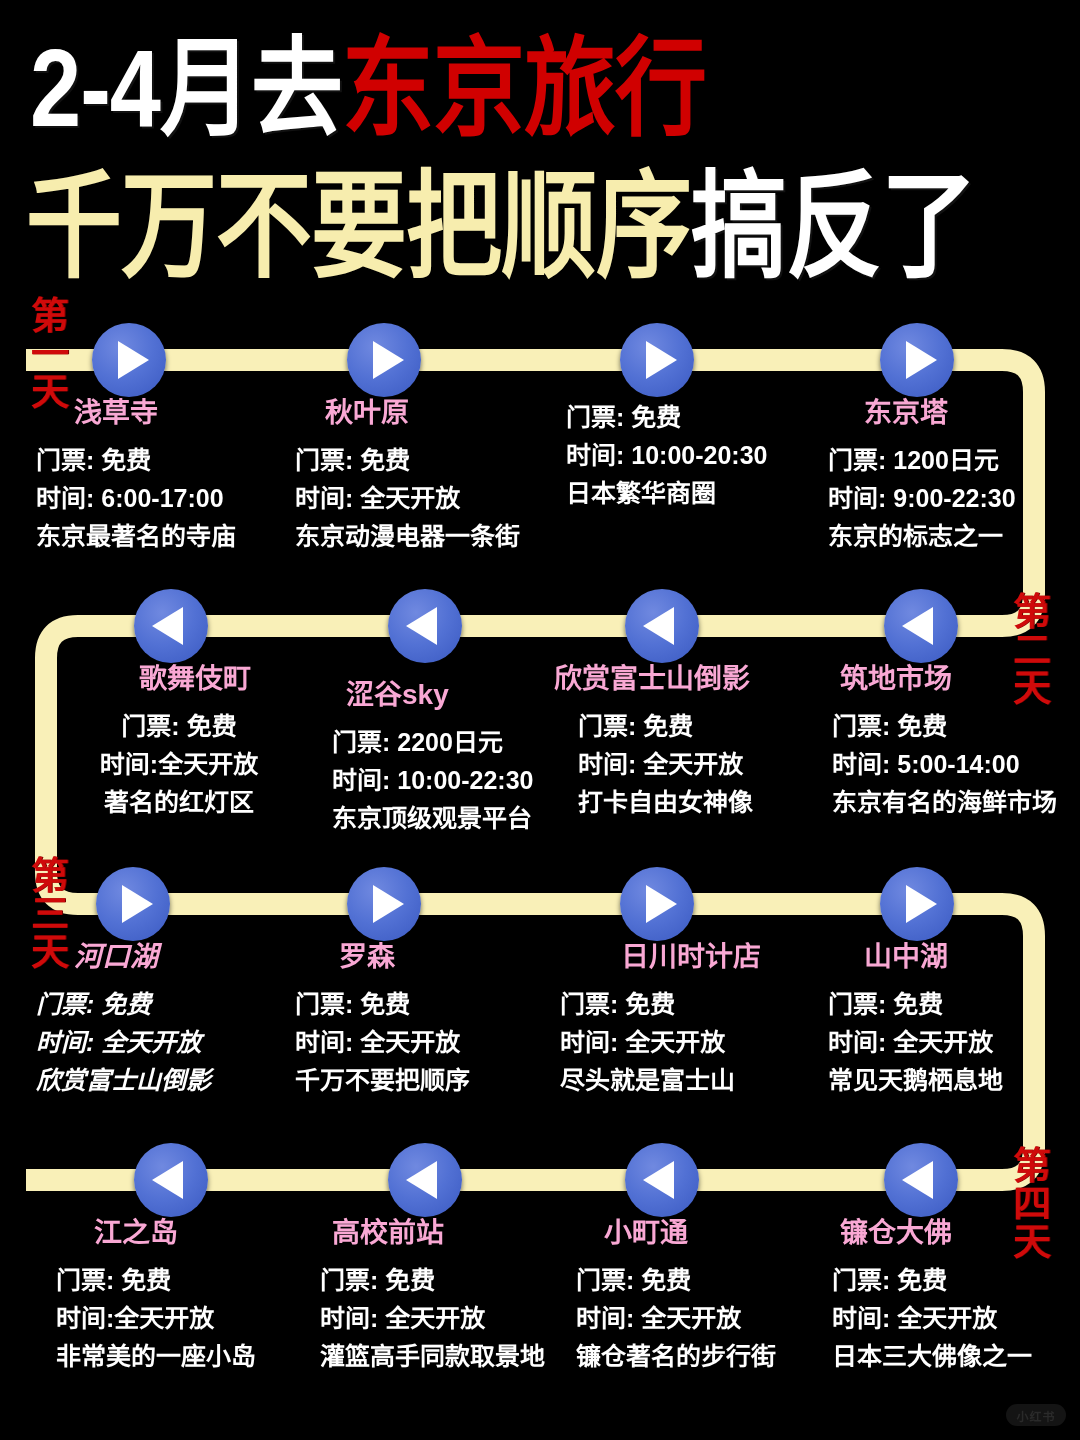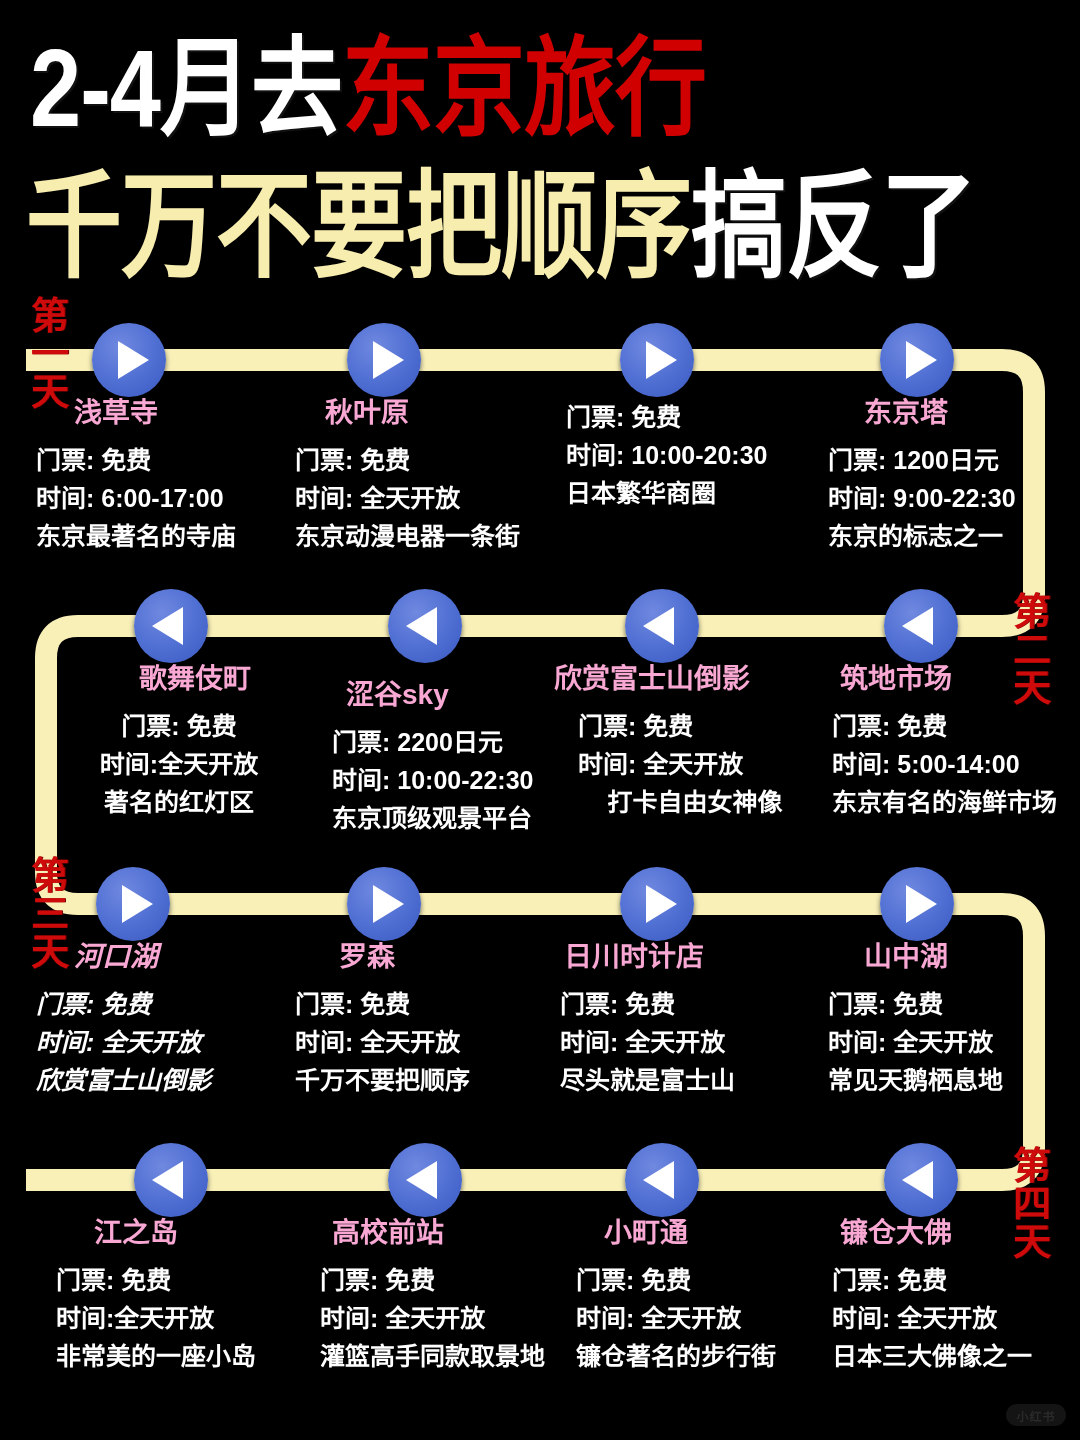--- a/index.html
+++ b/index.html
@@ -239,21 +239,21 @@
   <div class="stop" style="left:332px; top:664px;margin-top:16px;">
     <div class="stop-name" style="padding-left:14px;">涩谷sky</div>
     <div class="stop-line">门票: 2200日元</div>
     <div class="stop-line">时间: 10:00-22:30</div>
     <div class="stop-line">东京顶级观景平台</div>
   </div>
   <div class="stop" style="left:554px; top:664px;">
     <div class="stop-name" style="padding-left:0px;">欣赏富士山倒影</div>
     <div class="stop-line" style="padding-left:24px;">门票: 免费</div>
     <div class="stop-line" style="padding-left:24px;">时间: 全天开放</div>
-    <div class="stop-line" style="padding-left:24px;text-align:center;">打卡自由女神像</div>
+    <div class="stop-line" style="padding-left:24px;">打卡自由女神像</div>
   </div>
   <div class="stop" style="left:832px; top:664px;">
     <div class="stop-name" style="padding-left:8px;">筑地市场</div>
     <div class="stop-line">门票: 免费</div>
     <div class="stop-line">时间: 5:00-14:00</div>
     <div class="stop-line">东京有名的海鲜市场</div>
   </div>
 
   <div class="node right" style="left:96px;  top:867px;">
       <span class="tri"></span>
@@ -274,21 +274,21 @@
     <div class="stop-line">时间: 全天开放</div>
     <div class="stop-line">欣赏富士山倒影</div>
   </div>
   <div class="stop" style="left:295px; top:942px;">
     <div class="stop-name" style="padding-left:44px;">罗森</div>
     <div class="stop-line">门票: 免费</div>
     <div class="stop-line">时间: 全天开放</div>
     <div class="stop-line">千万不要把顺序</div>
   </div>
   <div class="stop" style="left:560px; top:942px;">
-    <div class="stop-name" style="padding-left:4px;">日川时计店</div>
+    <div class="stop-name" style="padding-left:4px;text-align:center;">日川时计店</div>
     <div class="stop-line">门票: 免费</div>
     <div class="stop-line">时间: 全天开放</div>
     <div class="stop-line">尽头就是富士山</div>
   </div>
   <div class="stop" style="left:828px; top:942px;">
     <div class="stop-name" style="padding-left:36px;">山中湖</div>
     <div class="stop-line">门票: 免费</div>
     <div class="stop-line">时间: 全天开放</div>
     <div class="stop-line">常见天鹅栖息地</div>
   </div>

